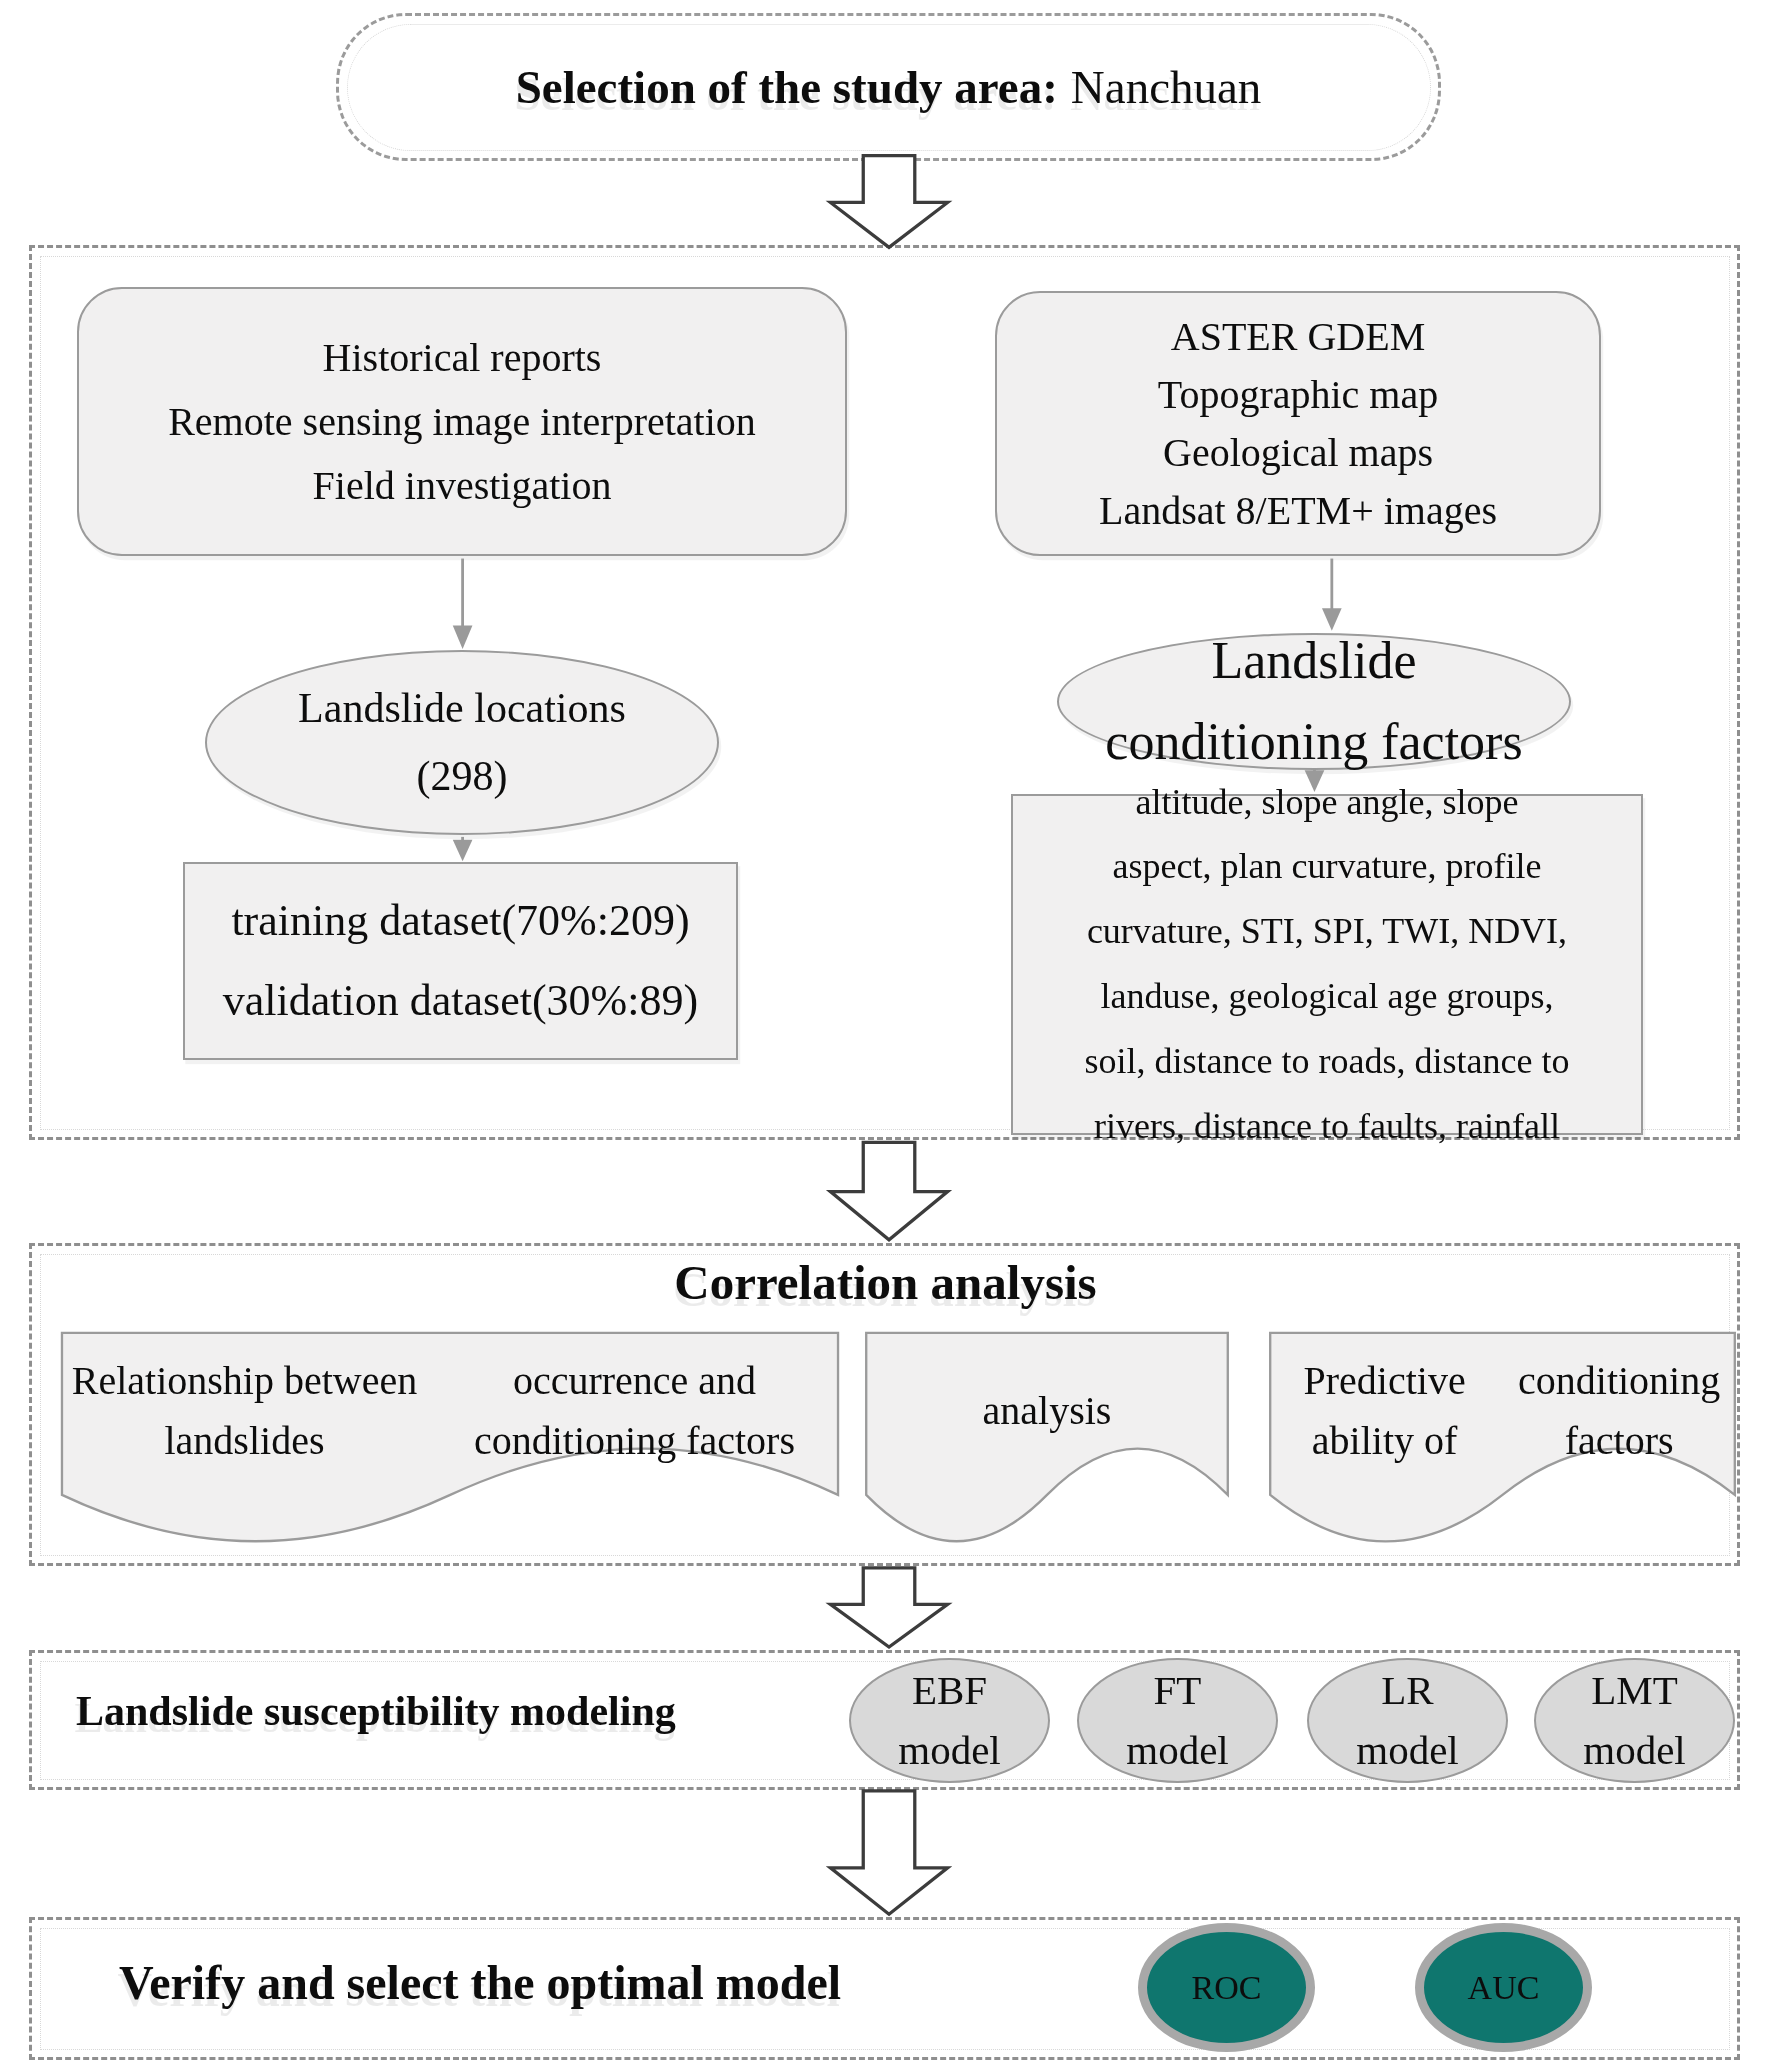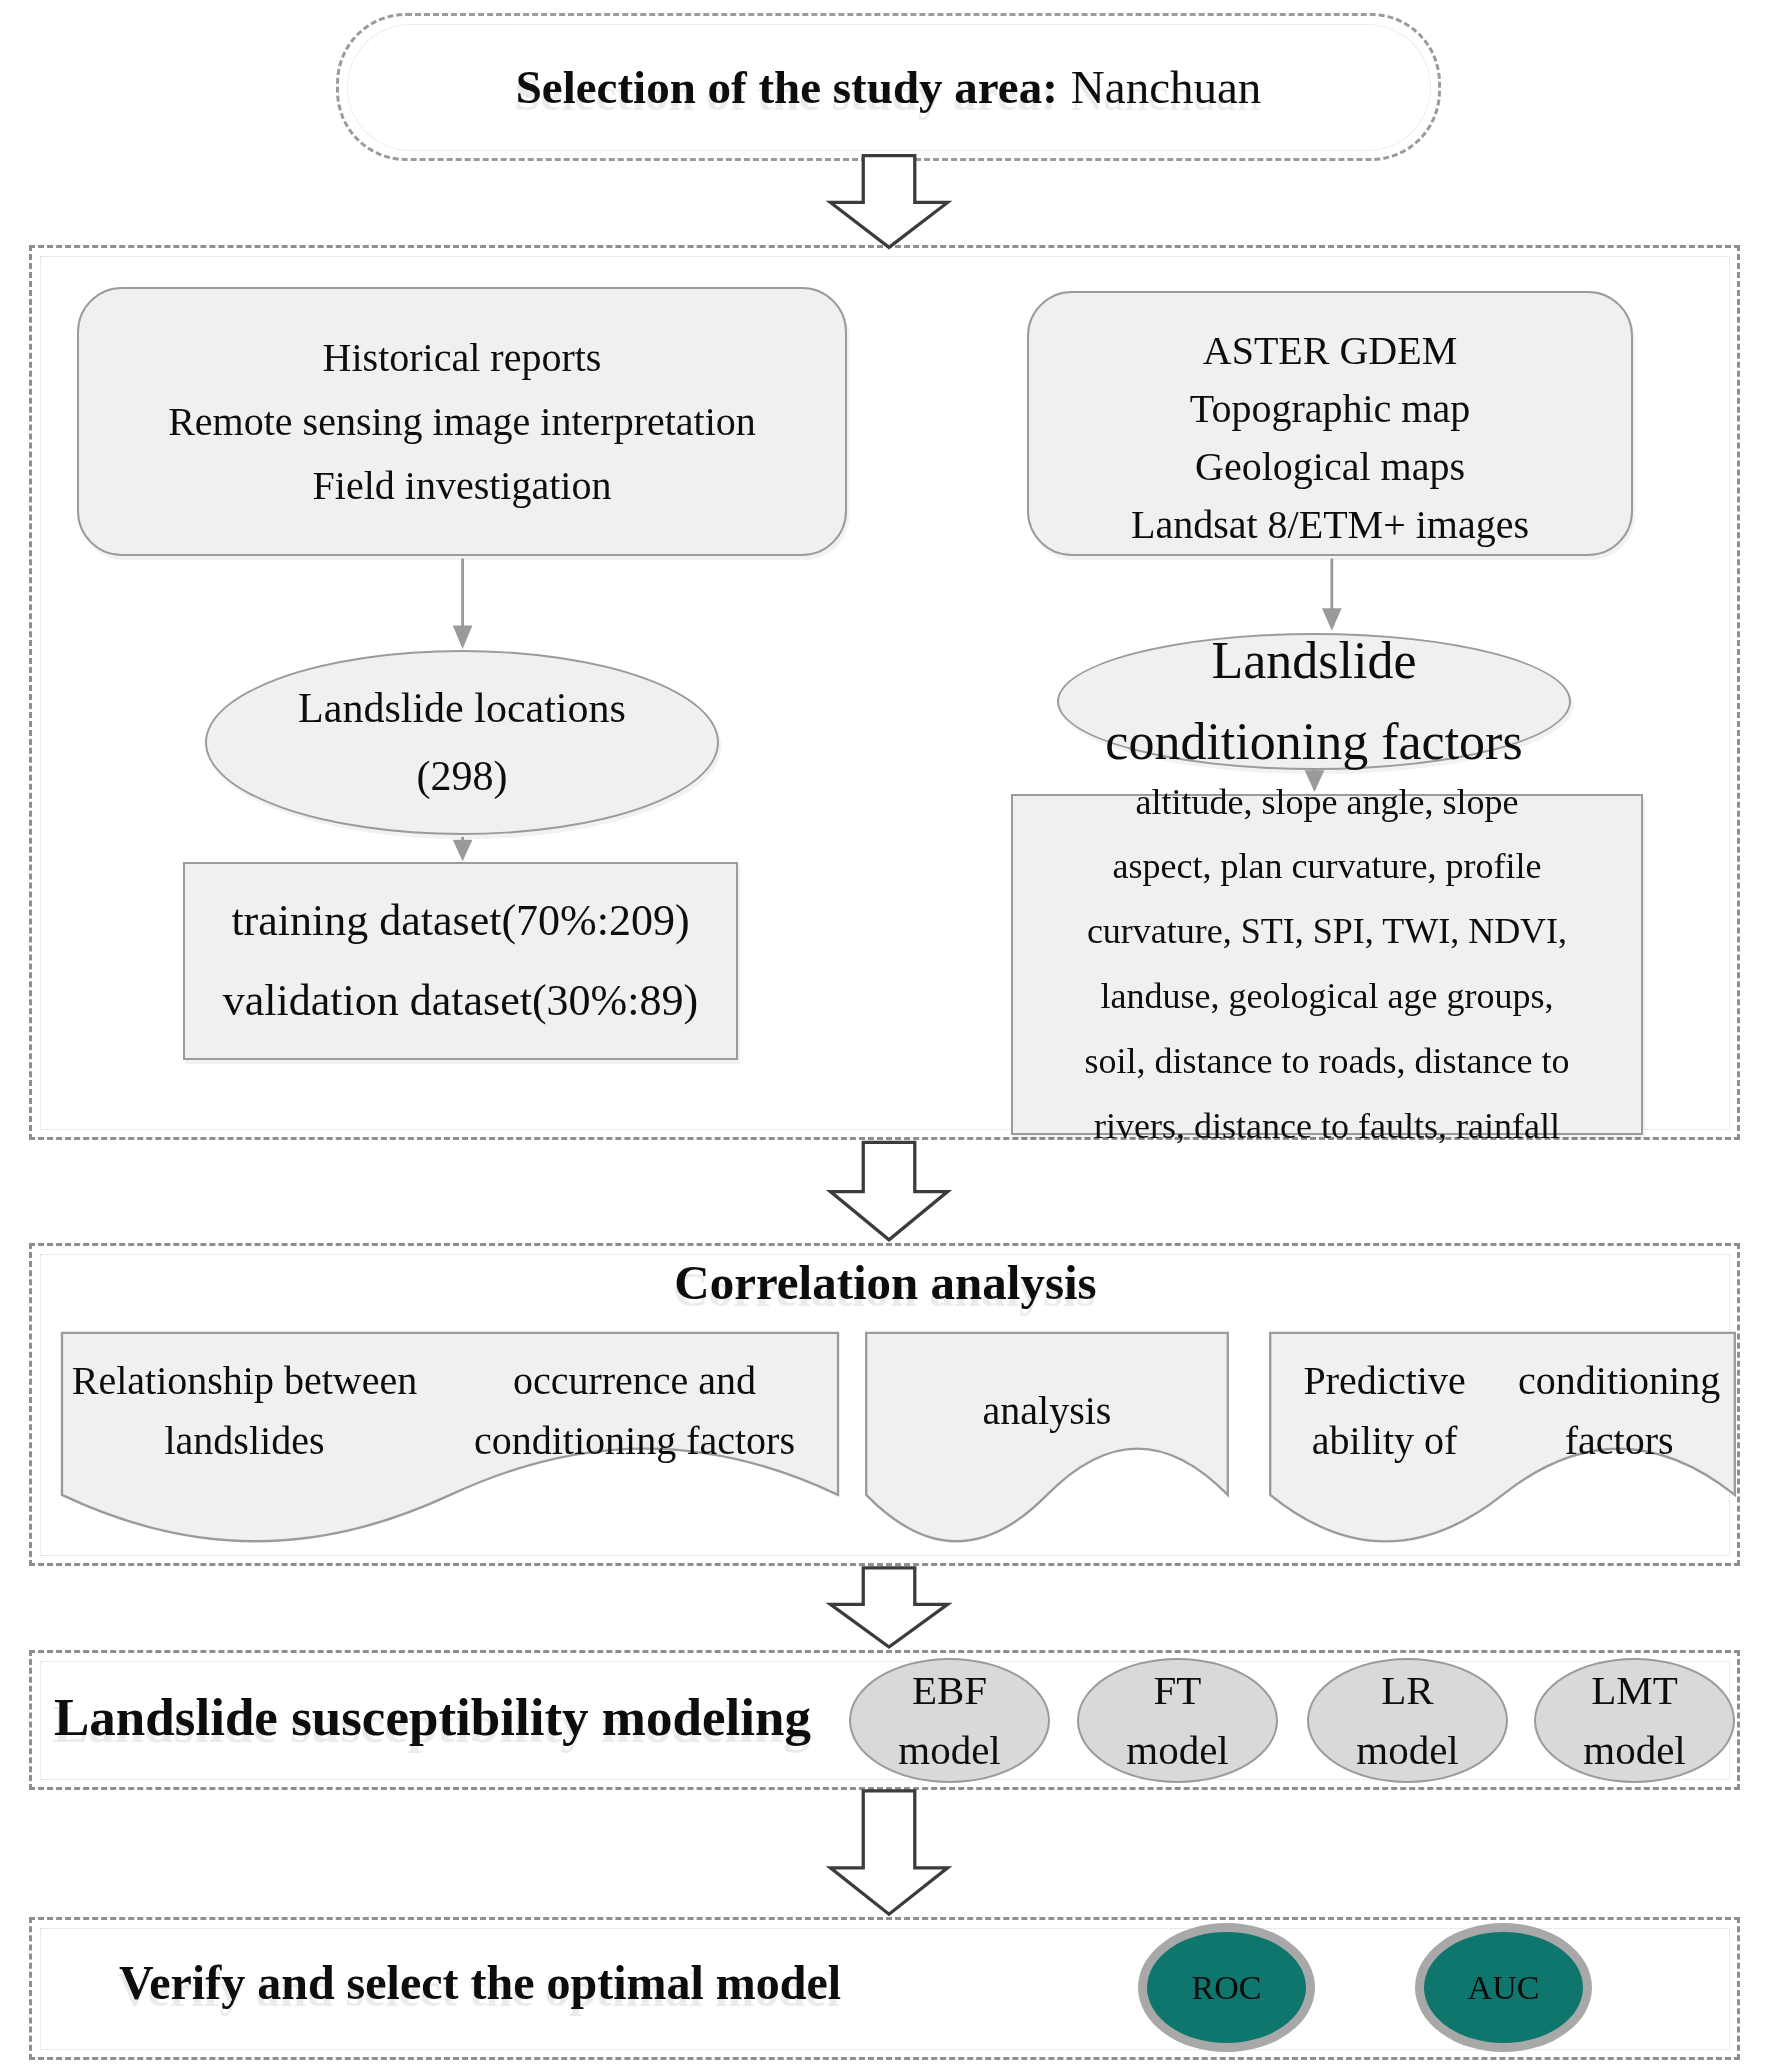--- a/index.html
+++ b/index.html
@@ -87,21 +87,21 @@
     <div class="echo"></div>
   </div>
 
 
   <div class="round-box src-lines" style="left:77px;top:287px;width:766px;height:265px;">
     <div>Historical reports</div>
     <div>Remote sensing image interpretation</div>
     <div>Field investigation</div>
   </div>
 
-  <div class="round-box src-lines4" style="left:1027px;top:291px;width:602px;height:261px;justify-content:flex-end;">
+  <div class="round-box src-lines4" style="left:995px;top:291px;width:602px;height:261px;">
     <div>ASTER GDEM</div>
     <div>Topographic map</div>
     <div>Geological maps</div>
     <div>Landsat 8/ETM+ images</div>
   </div>
 
   <div class="ellipse ell-lines" style="left:205px;top:650px;width:510px;height:181px;">
     <div>Landslide locations</div>
     <div>(298)</div>
   </div>
@@ -155,21 +155,21 @@
     </svg>
     <div class="wave-text">
       <div>Predictive ability of</div>
       <div>conditioning factors</div>
     </div>
   </div>
 
   <div class="section" style="left:29px;top:1650px;width:1705px;height:134px;">
     <div class="echo"></div>
   </div>
-  <div class="section-title" style="left:54px;top:1687px;font-size:53px;">Landslide susceptibility modeling</div>
+  <div class="section-title" style="left:76px;top:1687px;font-size:42px;">Landslide susceptibility modeling</div>
 
   <div class="model-ellipse" style="left:849px;top:1658px;width:197px;height:121px;">
     <div>EBF</div>
     <div>model</div>
   </div>
   <div class="model-ellipse" style="left:1077px;top:1658px;width:197px;height:121px;">
     <div>FT</div>
     <div>model</div>
   </div>
   <div class="model-ellipse" style="left:1307px;top:1658px;width:197px;height:121px;">

